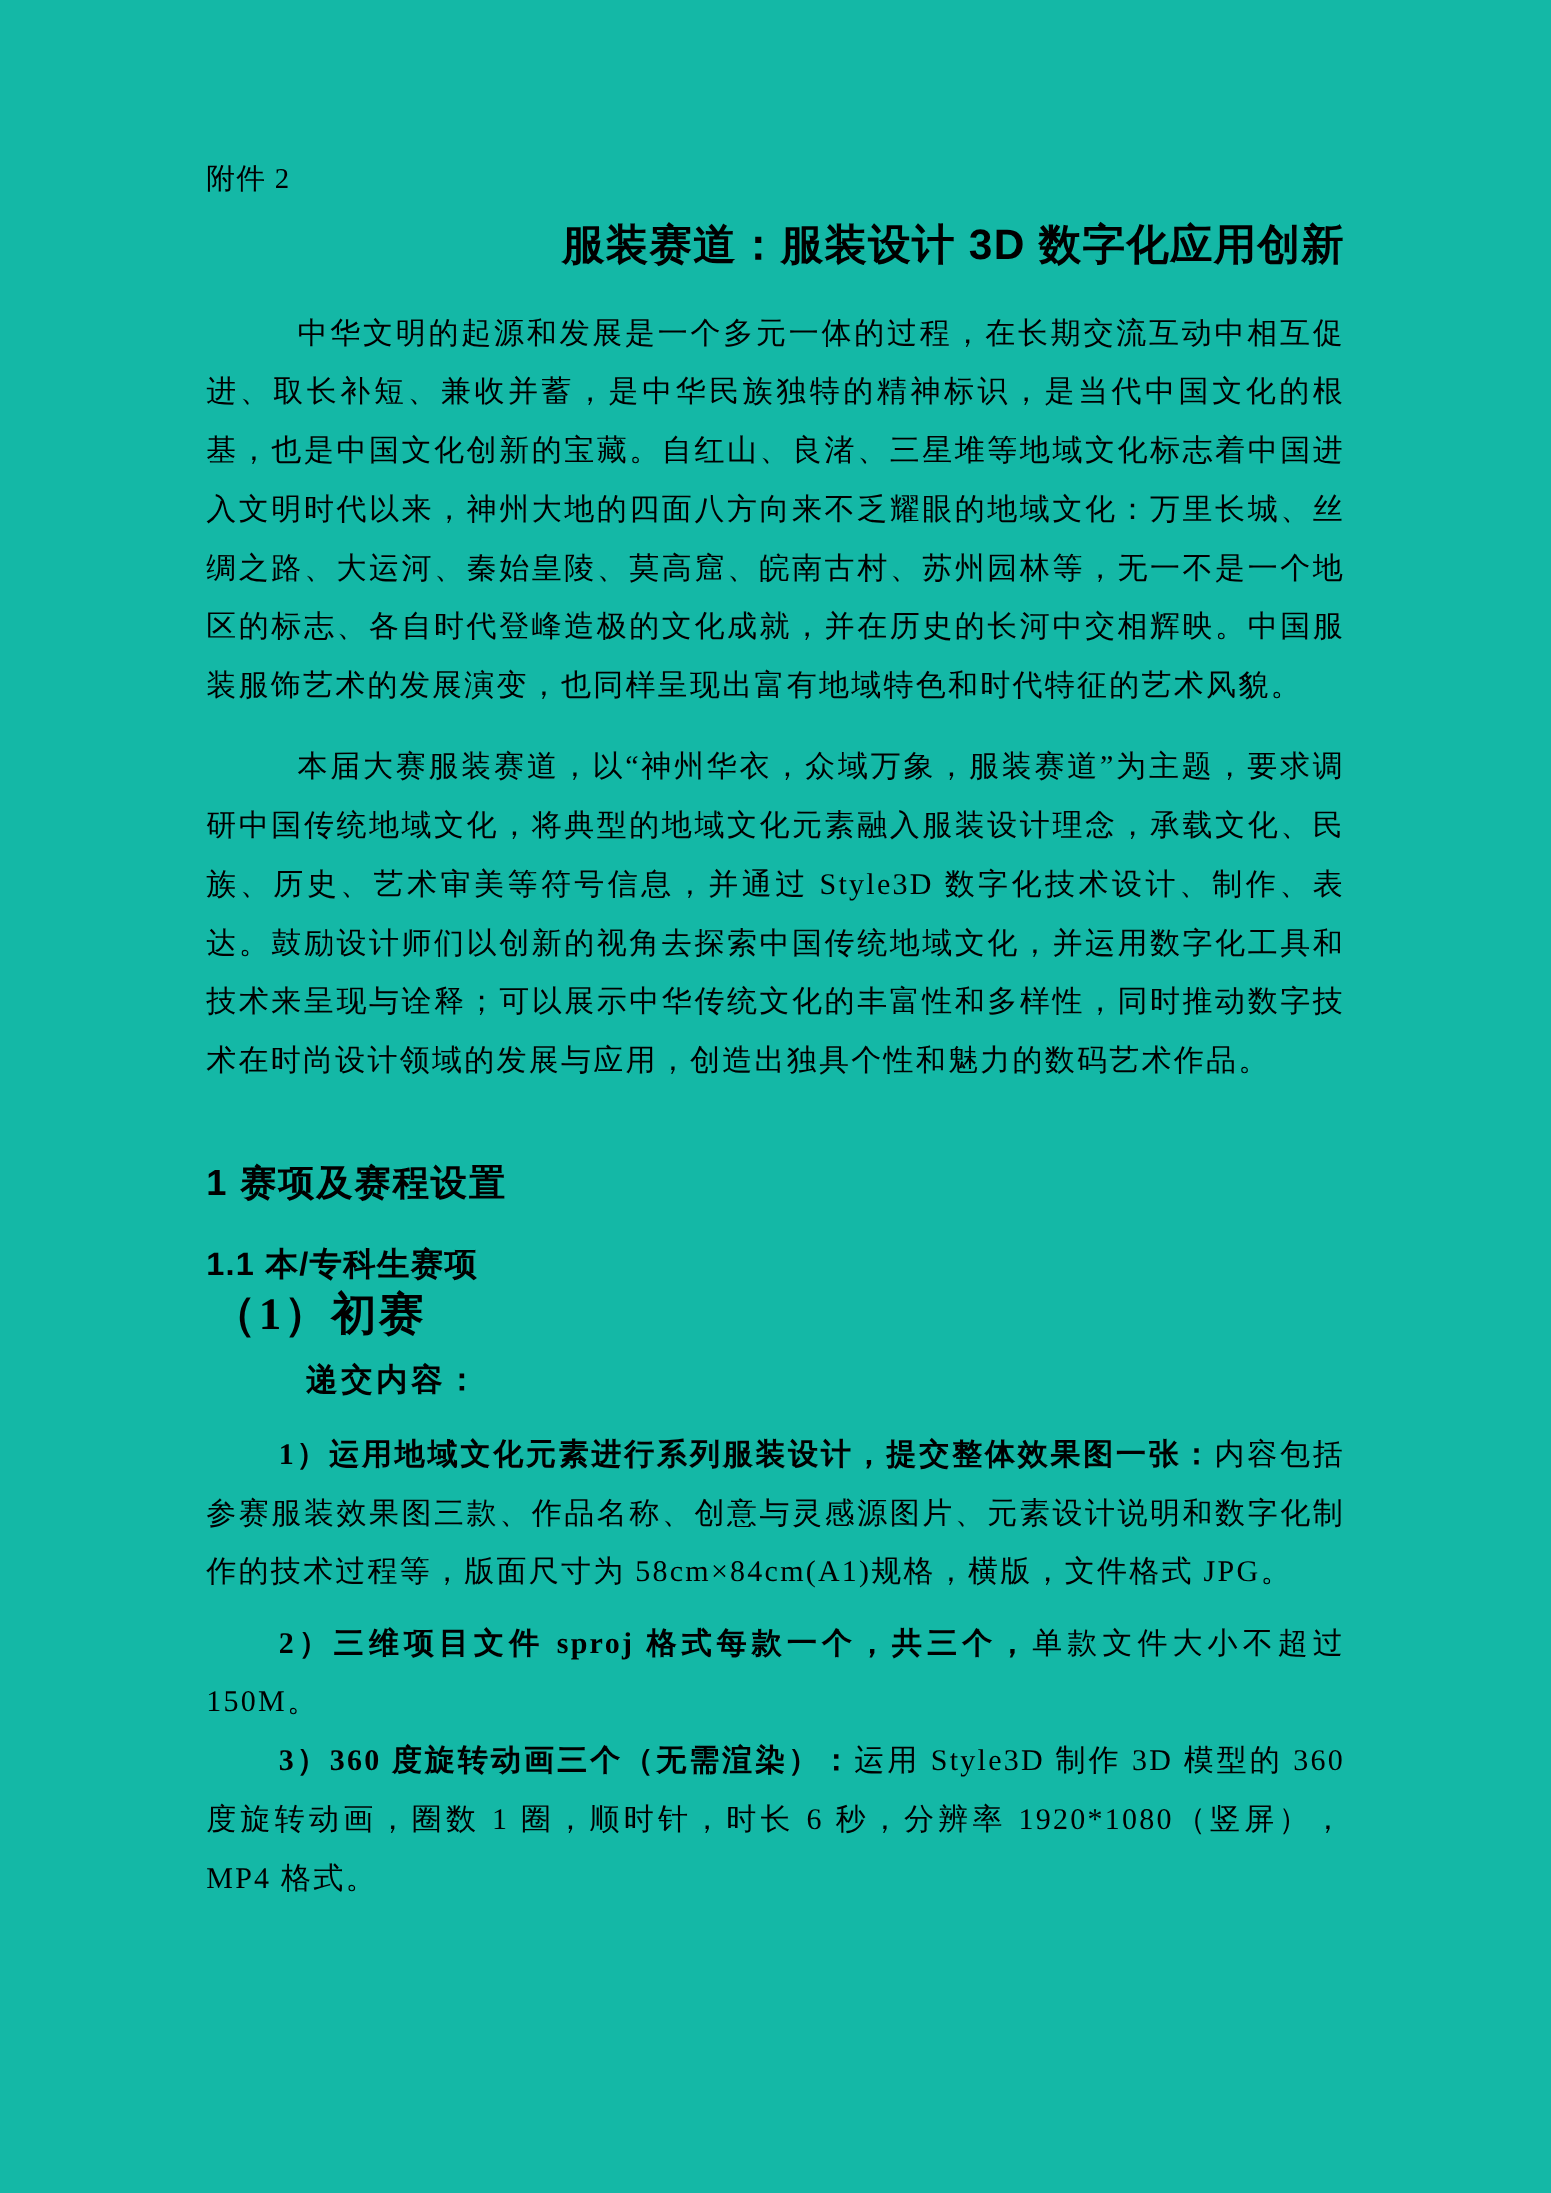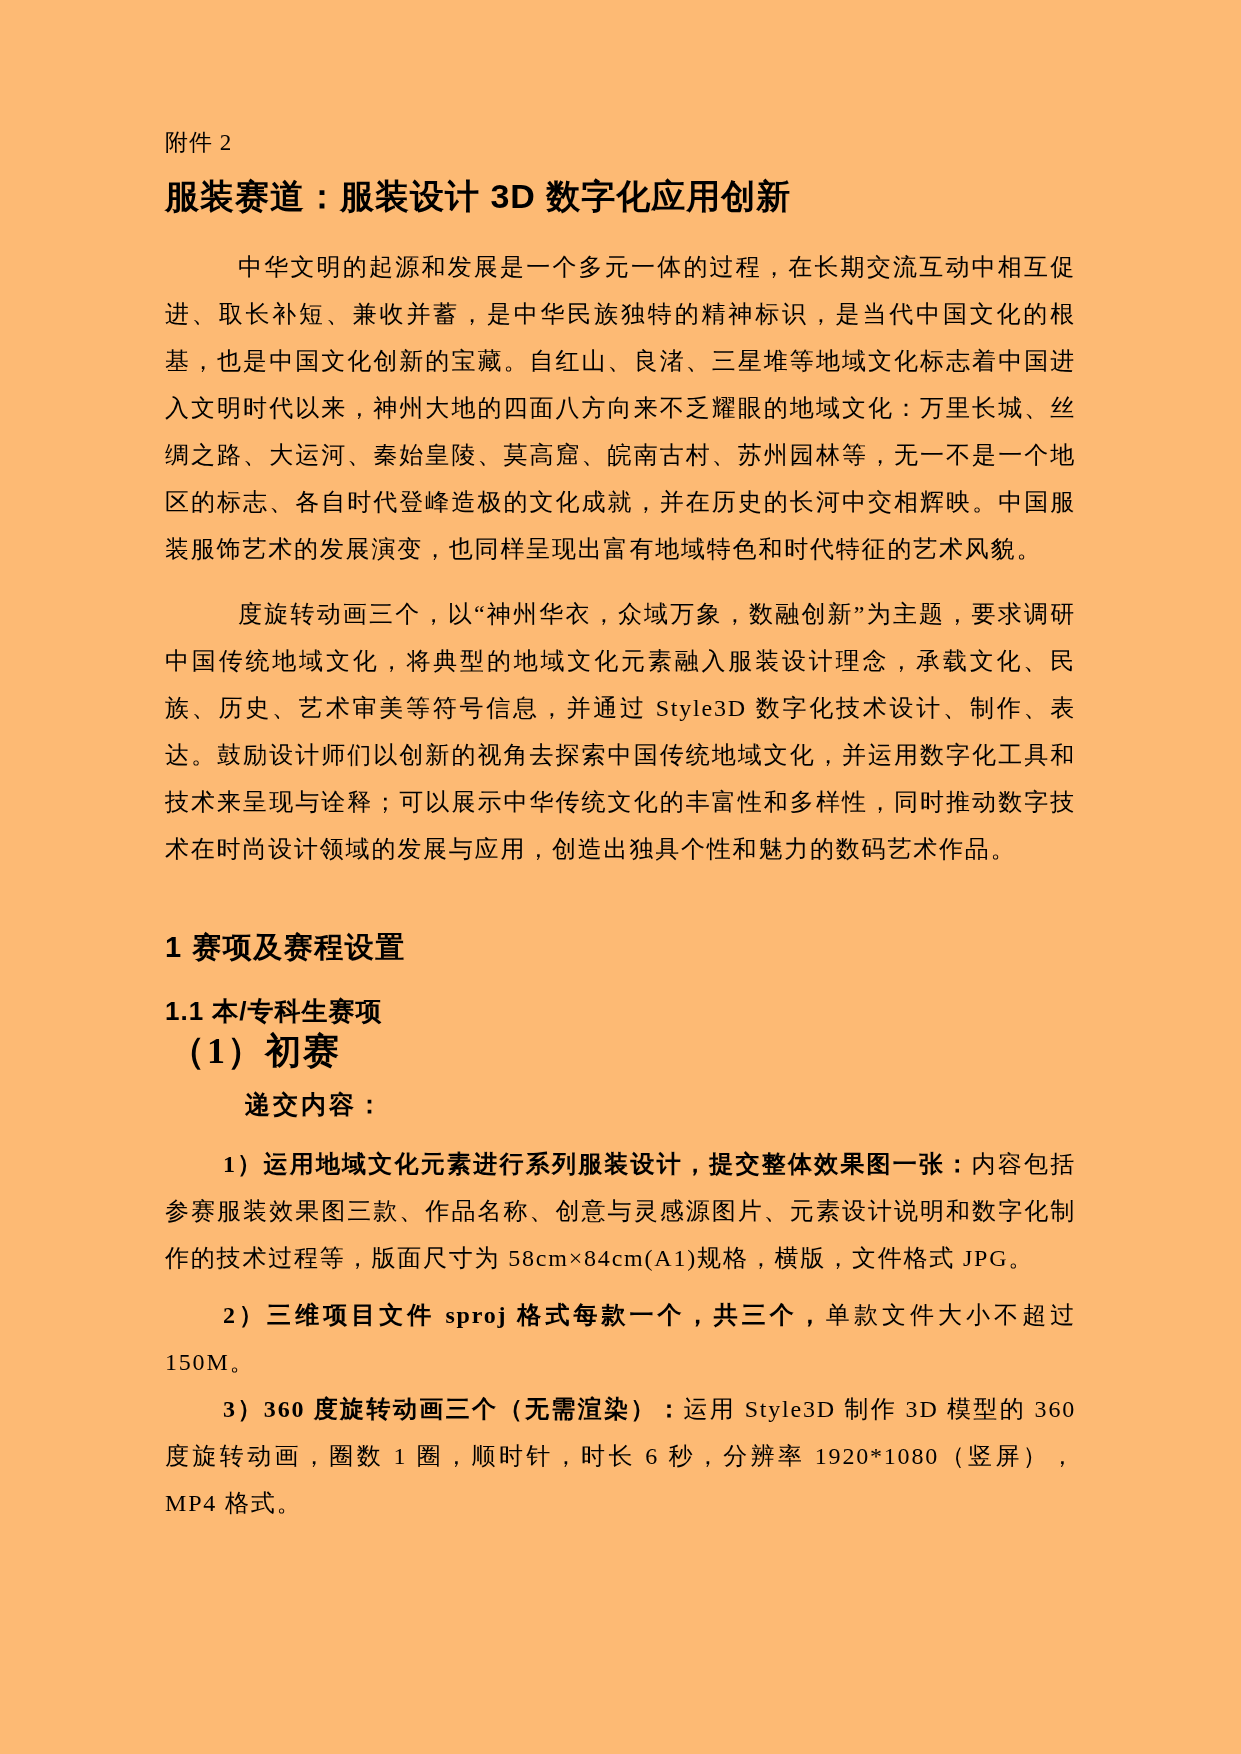--- a/index.html
+++ b/index.html
@@ -6,37 +6,37 @@
     margin: 0;
     padding: 0;
     background: #ffffff;
   }
   .page {
     position: relative;
     width: 1241px;
     height: 1754px;
     box-sizing: border-box;
     padding: 128px 165px 40px 165px;
-    background: #fdba74;
+    background: #14b8a6;
     color: #000000;
     font-family: "Liberation Serif", "DejaVu Serif", serif;
     overflow: hidden;
   }
   .attachment {
     font-size: 23px;
     line-height: 30px;
     letter-spacing: 1px;
   }
   .doc-title {
     margin: 14px 0 0 0;
     font-family: "Liberation Sans", "DejaVu Sans", sans-serif;
     font-weight: bold;
     font-size: 34px;
     line-height: 48px;
-    text-align: left;
+    text-align: right;
     letter-spacing: 1px;
   }
   .para {
     margin: 0;
     font-size: 24px;
     line-height: 47px;
     text-align: justify;
     text-indent: 73px;
     letter-spacing: 1.8px;
   }
@@ -92,21 +92,21 @@
 <body>
 
 <div class="page">
 
   <div class="attachment">附件 2</div>
 
   <h1 class="doc-title">服装赛道：服装设计 3D 数字化应用创新</h1>
 
   <p class="para p1">中华文明的起源和发展是一个多元一体的过程，在长期交流互动中相互促进、取长补短、兼收并蓄，是中华民族独特的精神标识，是当代中国文化的根基，也是中国文化创新的宝藏。自红山、良渚、三星堆等地域文化标志着中国进入文明时代以来，神州大地的四面八方向来不乏耀眼的地域文化：万里长城、丝绸之路、大运河、秦始皇陵、莫高窟、皖南古村、苏州园林等，无一不是一个地区的标志、各自时代登峰造极的文化成就，并在历史的长河中交相辉映。中国服装服饰艺术的发展演变，也同样呈现出富有地域特色和时代特征的艺术风貌。</p>
 
-  <p class="para p2">度旋转动画三个，以“神州华衣，众域万象，数融创新”为主题，要求调研中国传统地域文化，将典型的地域文化元素融入服装设计理念，承载文化、民族、历史、艺术审美等符号信息，并通过 Style3D 数字化技术设计、制作、表达。鼓励设计师们以创新的视角去探索中国传统地域文化，并运用数字化工具和技术来呈现与诠释；可以展示中华传统文化的丰富性和多样性，同时推动数字技术在时尚设计领域的发展与应用，创造出独具个性和魅力的数码艺术作品。</p>
+  <p class="para p2">本届大赛服装赛道，以“神州华衣，众域万象，服装赛道”为主题，要求调研中国传统地域文化，将典型的地域文化元素融入服装设计理念，承载文化、民族、历史、艺术审美等符号信息，并通过 Style3D 数字化技术设计、制作、表达。鼓励设计师们以创新的视角去探索中国传统地域文化，并运用数字化工具和技术来呈现与诠释；可以展示中华传统文化的丰富性和多样性，同时推动数字技术在时尚设计领域的发展与应用，创造出独具个性和魅力的数码艺术作品。</p>
 
   <h2 class="sec-h1">1 赛项及赛程设置</h2>
 
   <h3 class="sec-h2">1.1 本/专科生赛项</h3>
 
 
   <h4 class="stage-h">（1）初赛</h4>
 
   <h5 class="submit-h">递交内容：</h5>
 

